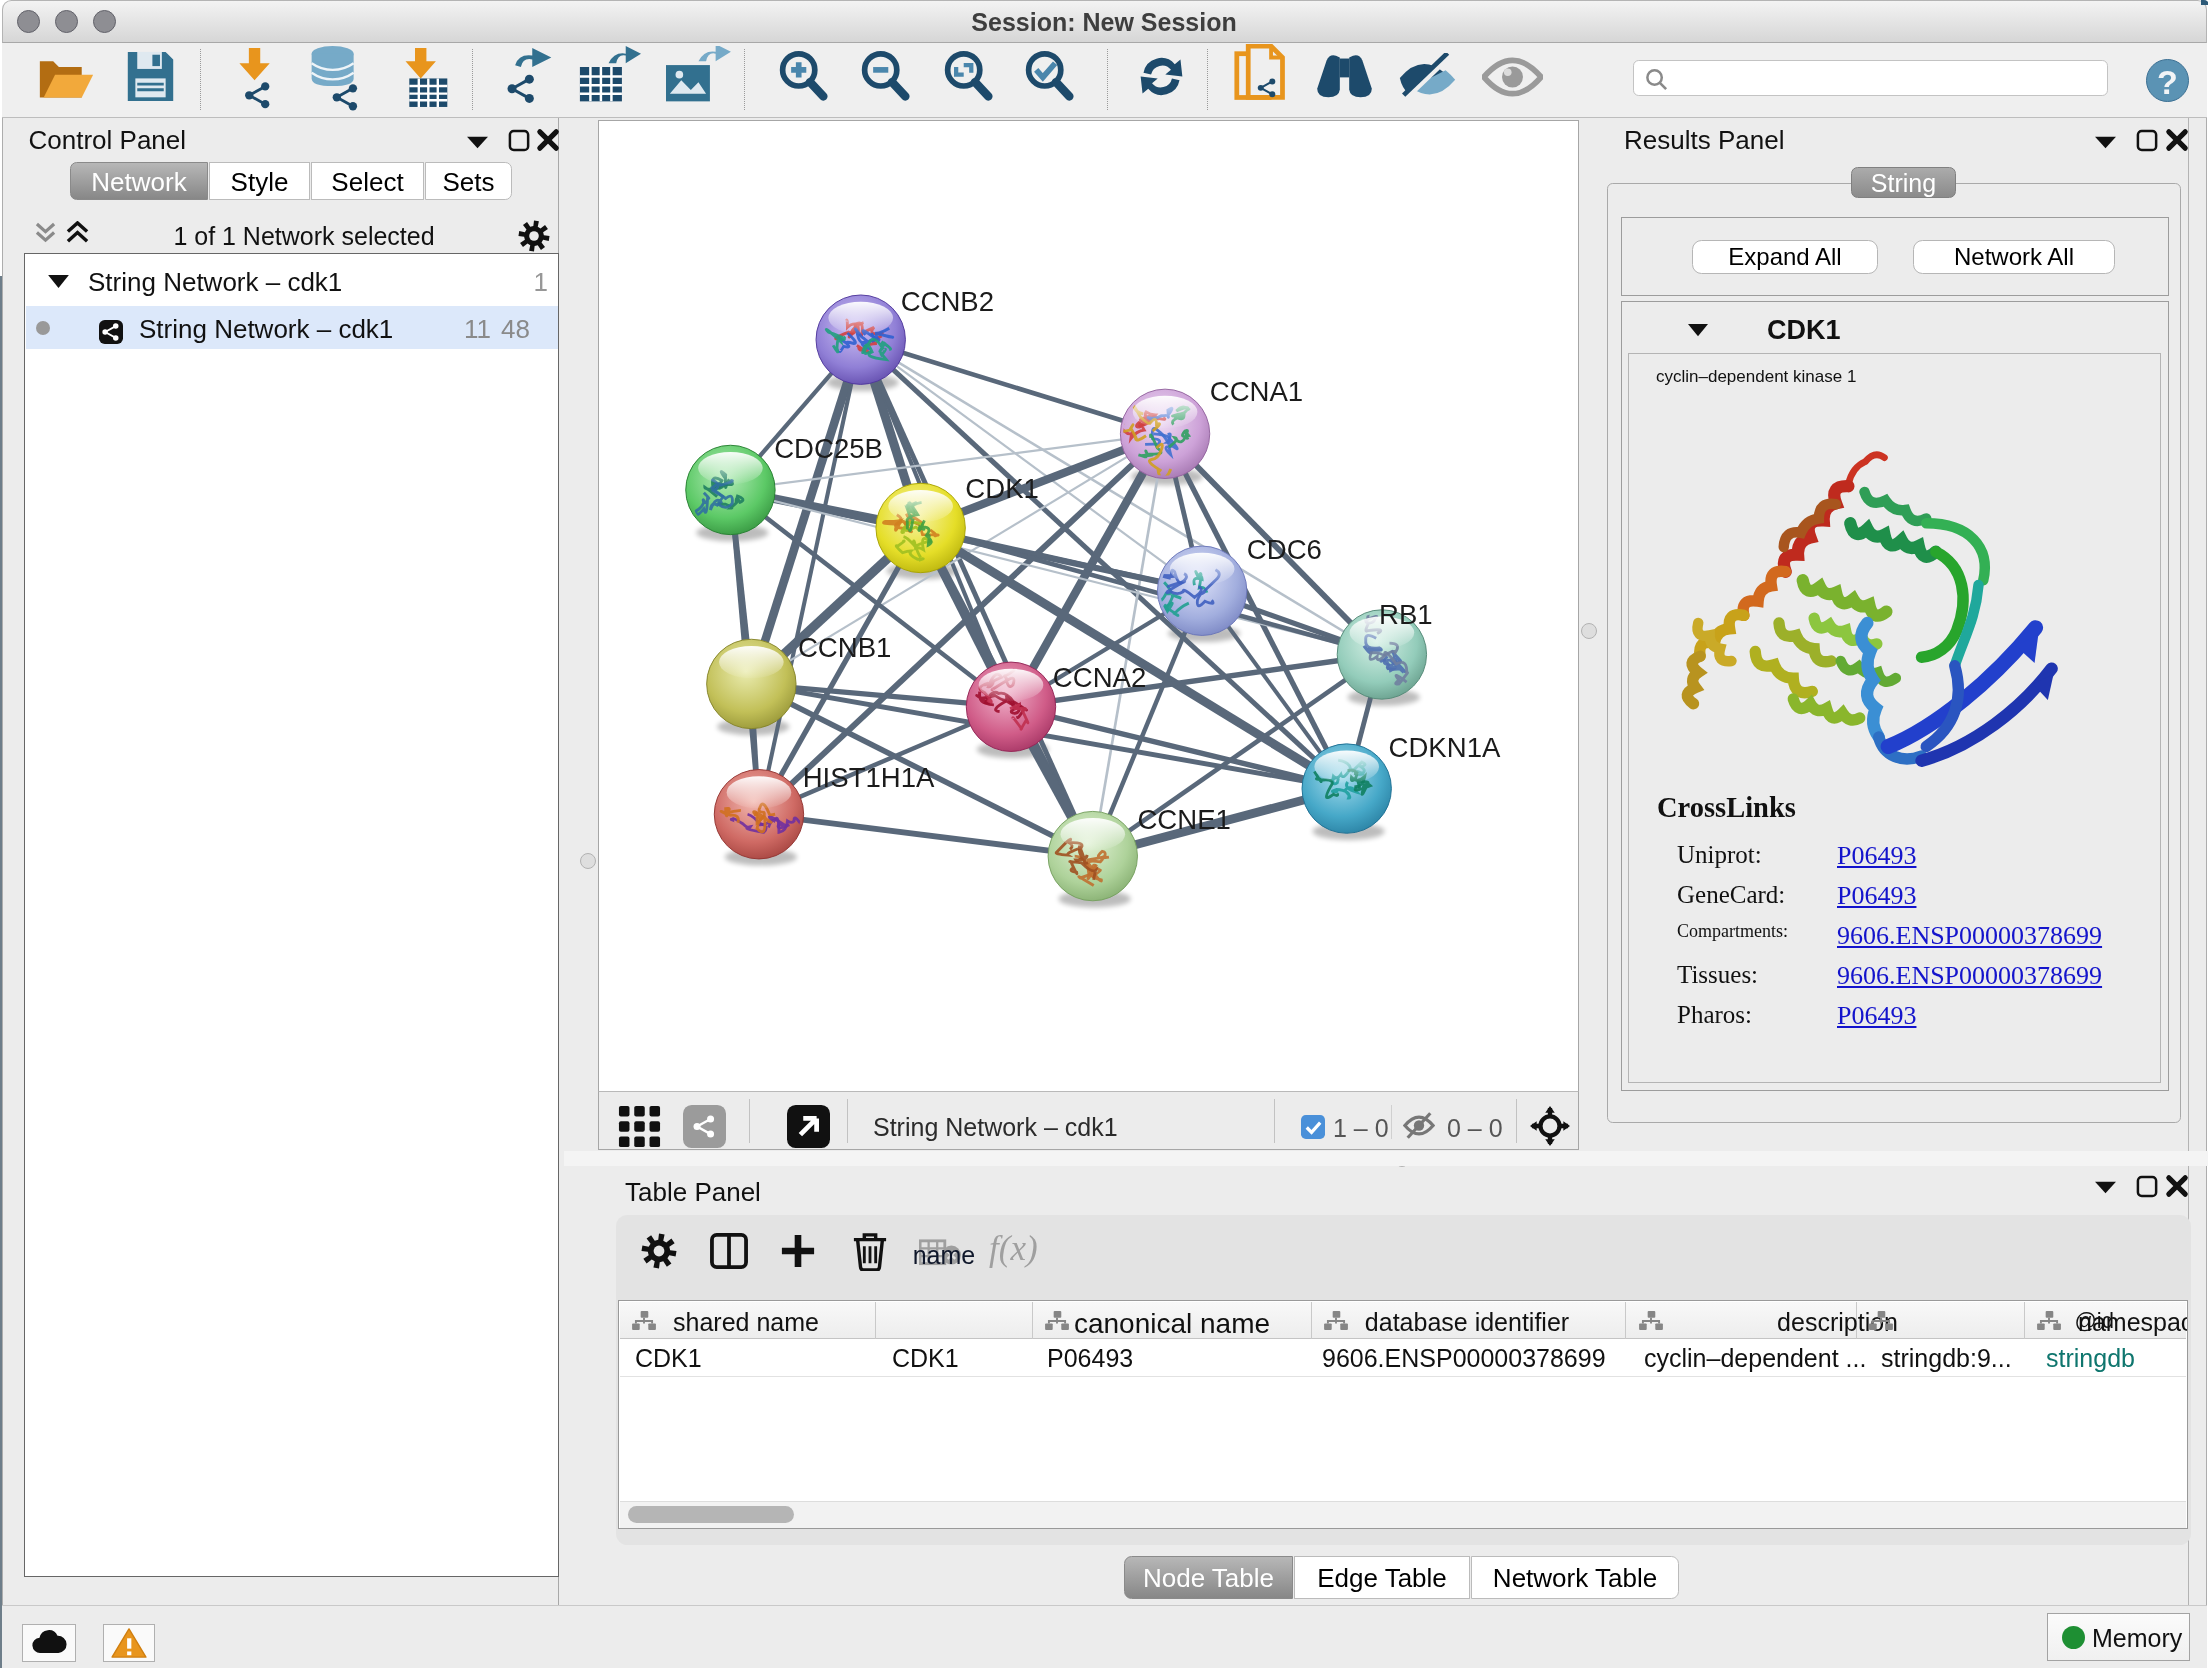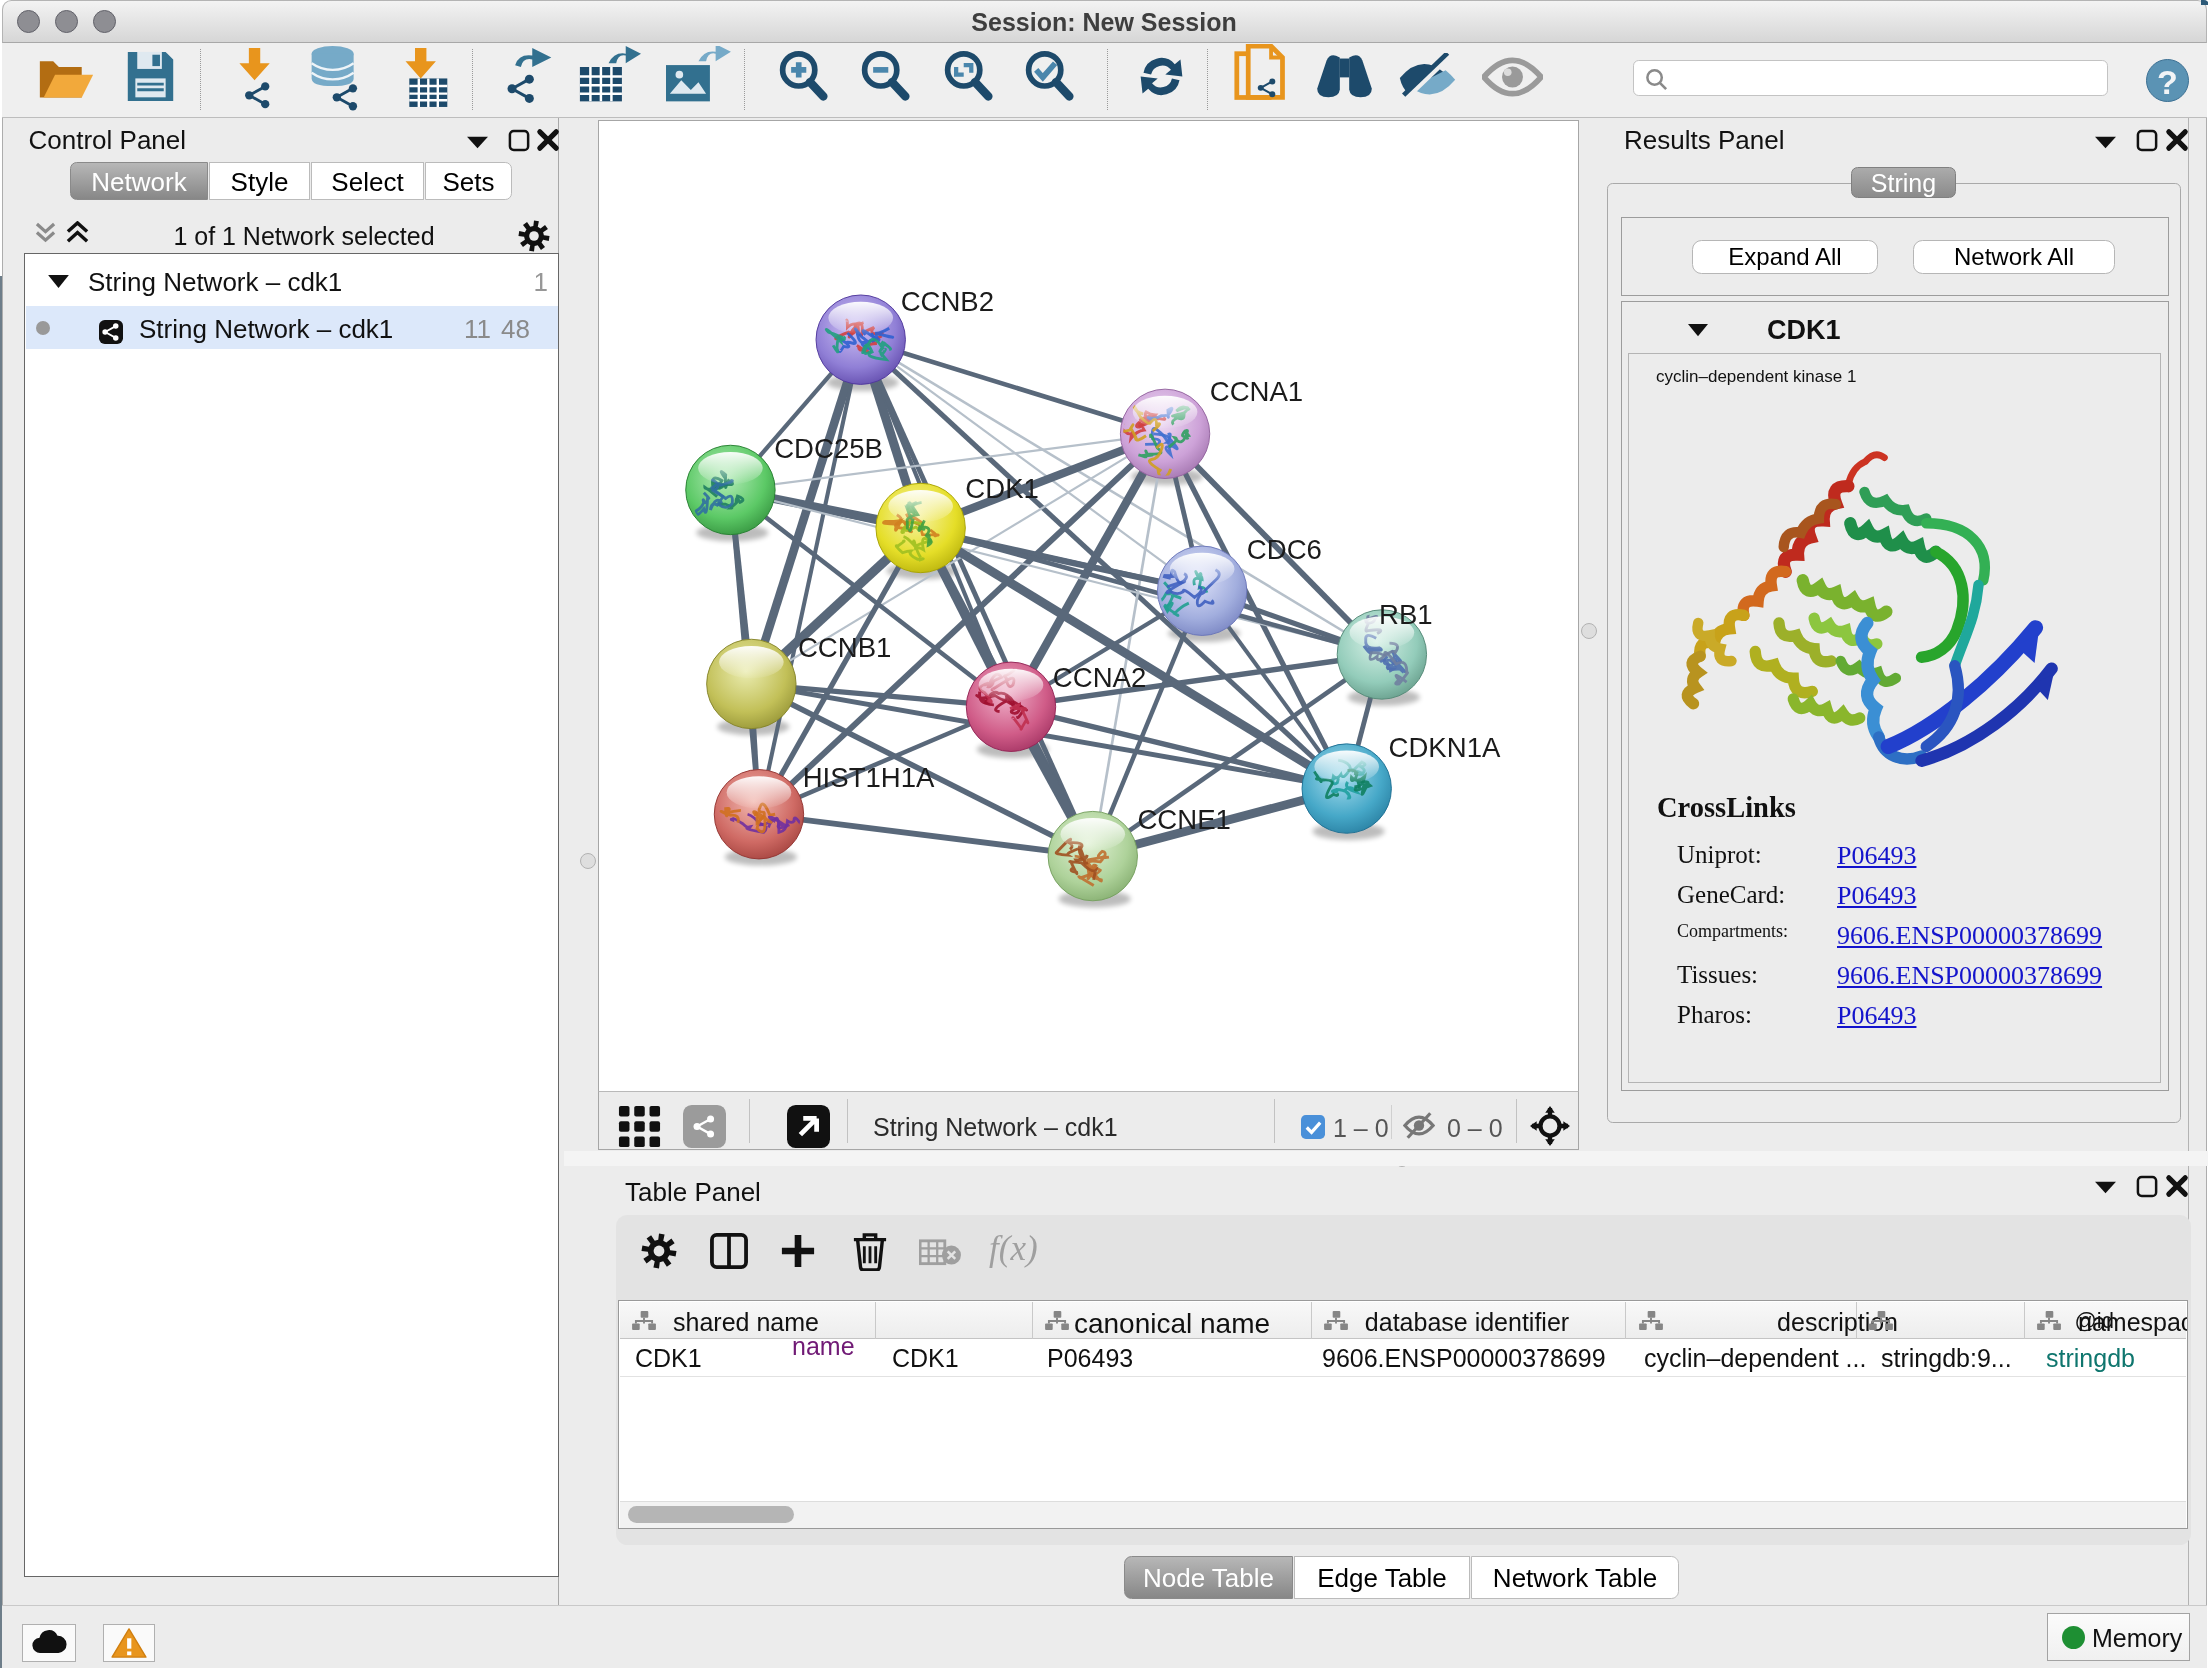--- a/index.html
+++ b/index.html
@@ -653,21 +653,21 @@
 <div class="abs" style="left:2024px;top:1302px;width:0;height:37px;border-left:1.4px solid #c9c9c9"></div>
 <svg class="abs" style="left:632px;top:1311px" width="24" height="20" viewBox="0 0 25 21">
     <g fill="#868686">
       <rect x="9" y="0" width="8" height="7" rx="1"></rect>
       <rect x="0" y="13" width="8" height="7" rx="1"></rect>
       <rect x="17" y="13" width="8" height="7" rx="1"></rect>
       <path d="M12.5 7 v4 M4 13 v-2.5 h17 V13 M12.5 9 v4" stroke="#868686" stroke-width="2" fill="none"></path>
     </g>
   </svg>
 <div class="abs" style="left:594px;top:1308px;width:304px;text-align:center;font-size:25px;color:#111">shared name</div>
-<div class="abs" style="left:792px;top:1332px;width:304px;text-align:left;font-size:25px;color:#701a75">name</div>
+<div class="abs" style="left:792px;top:1241px;width:304px;text-align:center;font-size:25px;color:#0f172a">name</div>
 <svg class="abs" style="left:1045px;top:1311px" width="24" height="20" viewBox="0 0 25 21">
     <g fill="#868686">
       <rect x="9" y="0" width="8" height="7" rx="1"></rect>
       <rect x="0" y="13" width="8" height="7" rx="1"></rect>
       <rect x="17" y="13" width="8" height="7" rx="1"></rect>
       <path d="M12.5 7 v4 M4 13 v-2.5 h17 V13 M12.5 9 v4" stroke="#868686" stroke-width="2" fill="none"></path>
     </g>
   </svg>
 <div class="abs" style="left:1020px;top:1308px;width:304px;text-align:center;font-size:28px;color:#111">canonical name</div>
 <svg class="abs" style="left:1324px;top:1311px" width="24" height="20" viewBox="0 0 25 21">

